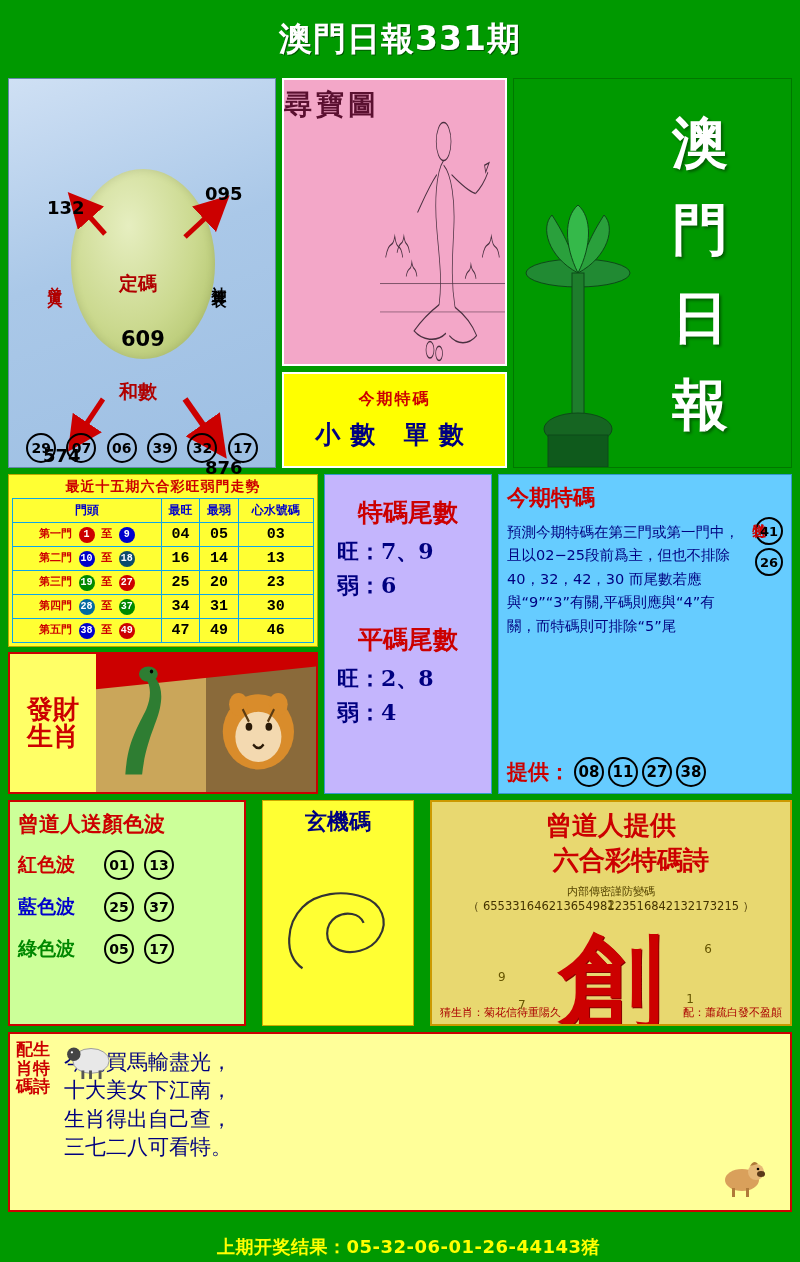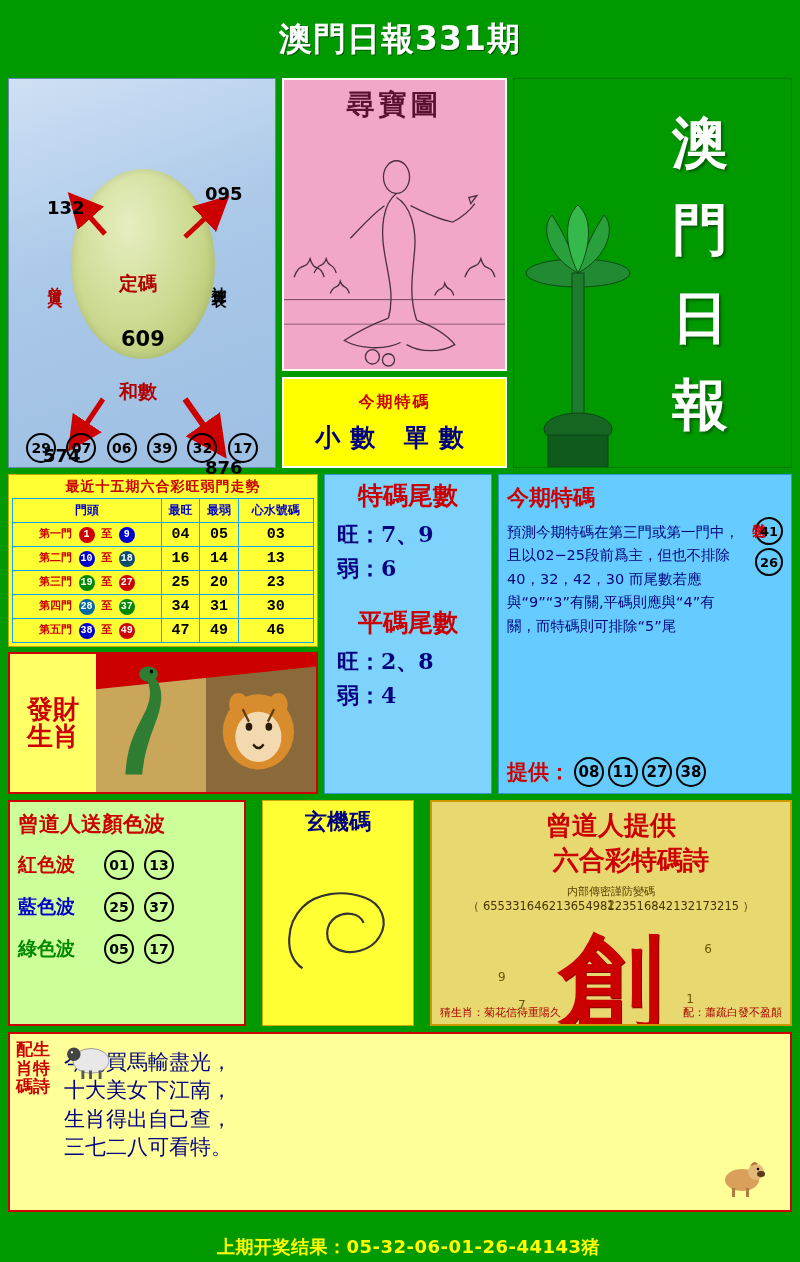--- a/index.html
+++ b/index.html
@@ -63,21 +63,21 @@
     width:30px; height:30px; border-radius:50%;
     border:2px solid #000; background:transparent;
     display:flex; align-items:center; justify-content:center;
     font-size:14px; font-weight:bold; color:#000;
   }
 
   
   .p2 { width:225px; display:flex; flex-direction:column; gap:6px; }
   .p2top {
     flex:1; background:#f3a7c8; border:2px solid #ffffff; position:relative;
-    display:flex; flex-direction:column; align-items:center;
+    display:flex; flex-direction:row; 
   }
   .p2top .ttl {
     margin-top:6px; font-size:28px; font-weight:bold; color:#5a1030;
     font-family:"DejaVu Serif", serif; letter-spacing:4px;
   }
   .sketch { width:100%; flex:1; position:relative; }
   .p2bot {
     height:96px; background:#ffff00; border:2px solid #ffffff;
     display:flex; flex-direction:column; align-items:center; justify-content:center;
   }
@@ -117,21 +117,21 @@
         color:#fff; font-size:10px; line-height:16px; text-align:center; font-weight:bold;
         vertical-align:middle; }
 
   .snakebox { flex:1; border:2px solid #cc0000; background:#ffff66; display:flex; position:relative; overflow:hidden; }
   .snakebox .ft {
     width:86px; display:flex; flex-direction:column; align-items:center; justify-content:center;
     font-family:"DejaVu Serif", serif; color:#cc0000; font-weight:bold; font-size:26px; line-height:1.05;
   }
   .snakebox .imgs { flex:1; position:relative; }
 
-  .m2 { width:168px; background:#7dd3fc; border:1px solid #3399cc; padding:2px 4px; }
+  .m2 { width:168px; background:#c4b5fd; border:1px solid #3399cc; padding:19px 4px; }
   .m2 h3 { margin:2px 0 8px 0; text-align:center; color:#cc0000; font-size:25px;
            font-family:"DejaVu Serif", serif; }
   .m2 .row { font-size:22px; font-weight:bold; color:#000080; margin:4px 0 4px 8px;
              font-family:"DejaVu Serif", serif; }
   .m2 h3.second { margin-top:22px; }
 
   .m3 { flex:1; background:#66ccff; border:1px solid #3399cc; padding:6px 8px; position:relative; }
   .m3 h3 { margin:2px 0 8px 0; color:#cc0000; font-size:22px; font-family:"DejaVu Serif", serif; }
   .m3 p { margin:0; color:#000080; font-size:14.5px; line-height:1.62; }
   .m3 .side {

